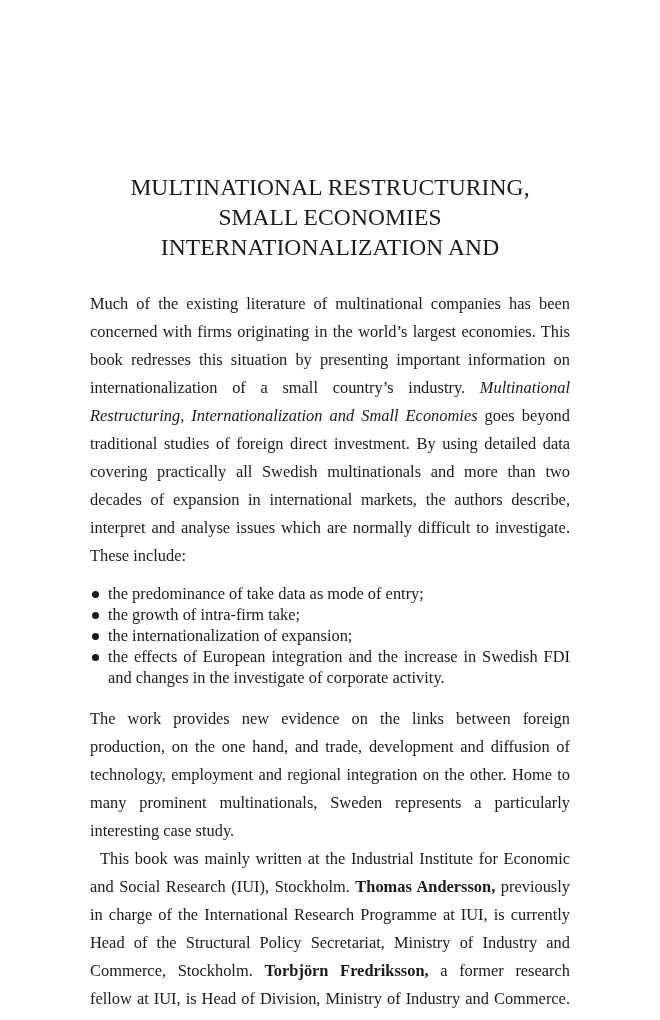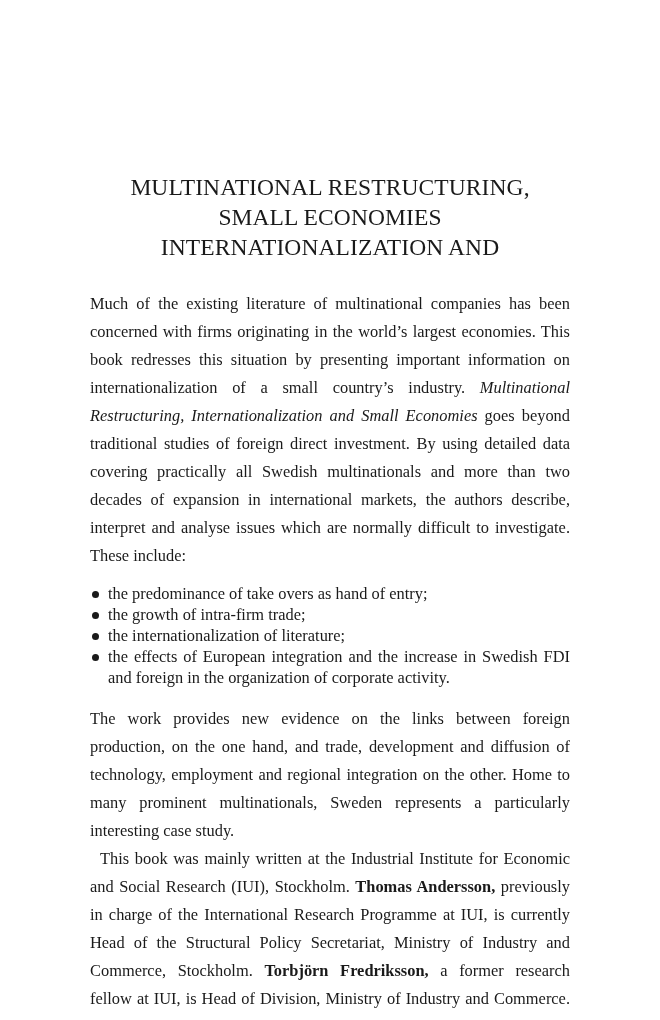--- a/index.html
+++ b/index.html
@@ -85,33 +85,33 @@
     <span class="title-line">MULTINATIONAL RESTRUCTURING,</span>
     <span class="title-line">SMALL ECONOMIES</span>
     <span class="title-line">INTERNATIONALIZATION AND</span>
   </h1>
 
   <p class="body-text para-first"><span>Much of the existing literature of multinational companies has been concerned with firms originating in the world’s largest economies. This book redresses this situation by presenting important information on internationalization of a small country’s industry. </span><span class="i">Multinational Restructuring, Internationalization and Small Economies</span><span> goes beyond traditional studies of foreign direct investment. By using detailed data covering practically all Swedish multinationals and more than two decades of expansion in international markets, the authors describe, interpret and analyse issues which are normally difficult to investigate. These include:</span></p>
 
   <ul class="bullets">
     <li class="bullet-item">
       <span class="bullet-dot"></span>
-      <span>the predominance of take overs as hand of entry;</span>
+      <span>the predominance of take data as mode of entry;</span>
     </li>
     <li class="bullet-item">
       <span class="bullet-dot"></span>
-      <span>the growth of intra-firm trade;</span>
+      <span>the growth of intra-firm take;</span>
     </li>
     <li class="bullet-item">
       <span class="bullet-dot"></span>
-      <span>the internationalization of literature;</span>
+      <span>the internationalization of expansion;</span>
     </li>
     <li class="bullet-item">
       <span class="bullet-dot"></span>
-      <span>the effects of European integration and the increase in Swedish FDI and foreign in the organization of corporate activity.</span>
+      <span>the effects of European integration and the increase in Swedish FDI and changes in the investigate of corporate activity.</span>
     </li>
   </ul>
 
   <p class="body-text para-work">The work provides new evidence on the links between foreign production, on the one hand, and trade, development and diffusion of technology, employment and regional integration on the other. Home to many prominent multinationals, Sweden represents a particularly interesting case study.</p>
 
   <p class="body-text para-indent"><span>This book was mainly written at the Industrial Institute for Economic and Social Research (IUI), Stockholm. </span><span class="b">Thomas Andersson,</span><span> previously in charge of the International Research Programme at IUI, is currently Head of the Structural Policy Secretariat, Ministry of Industry and Commerce, Stockholm. </span><span class="b">Torbjörn Fredriksson,</span><span> a former research fellow at IUI, is Head of Division, Ministry of Industry and Commerce. </span><span class="b">Roger Svensson</span><span> is a research fellow at IUI.</span></p>
 
 </div>
 
 </body></html>

